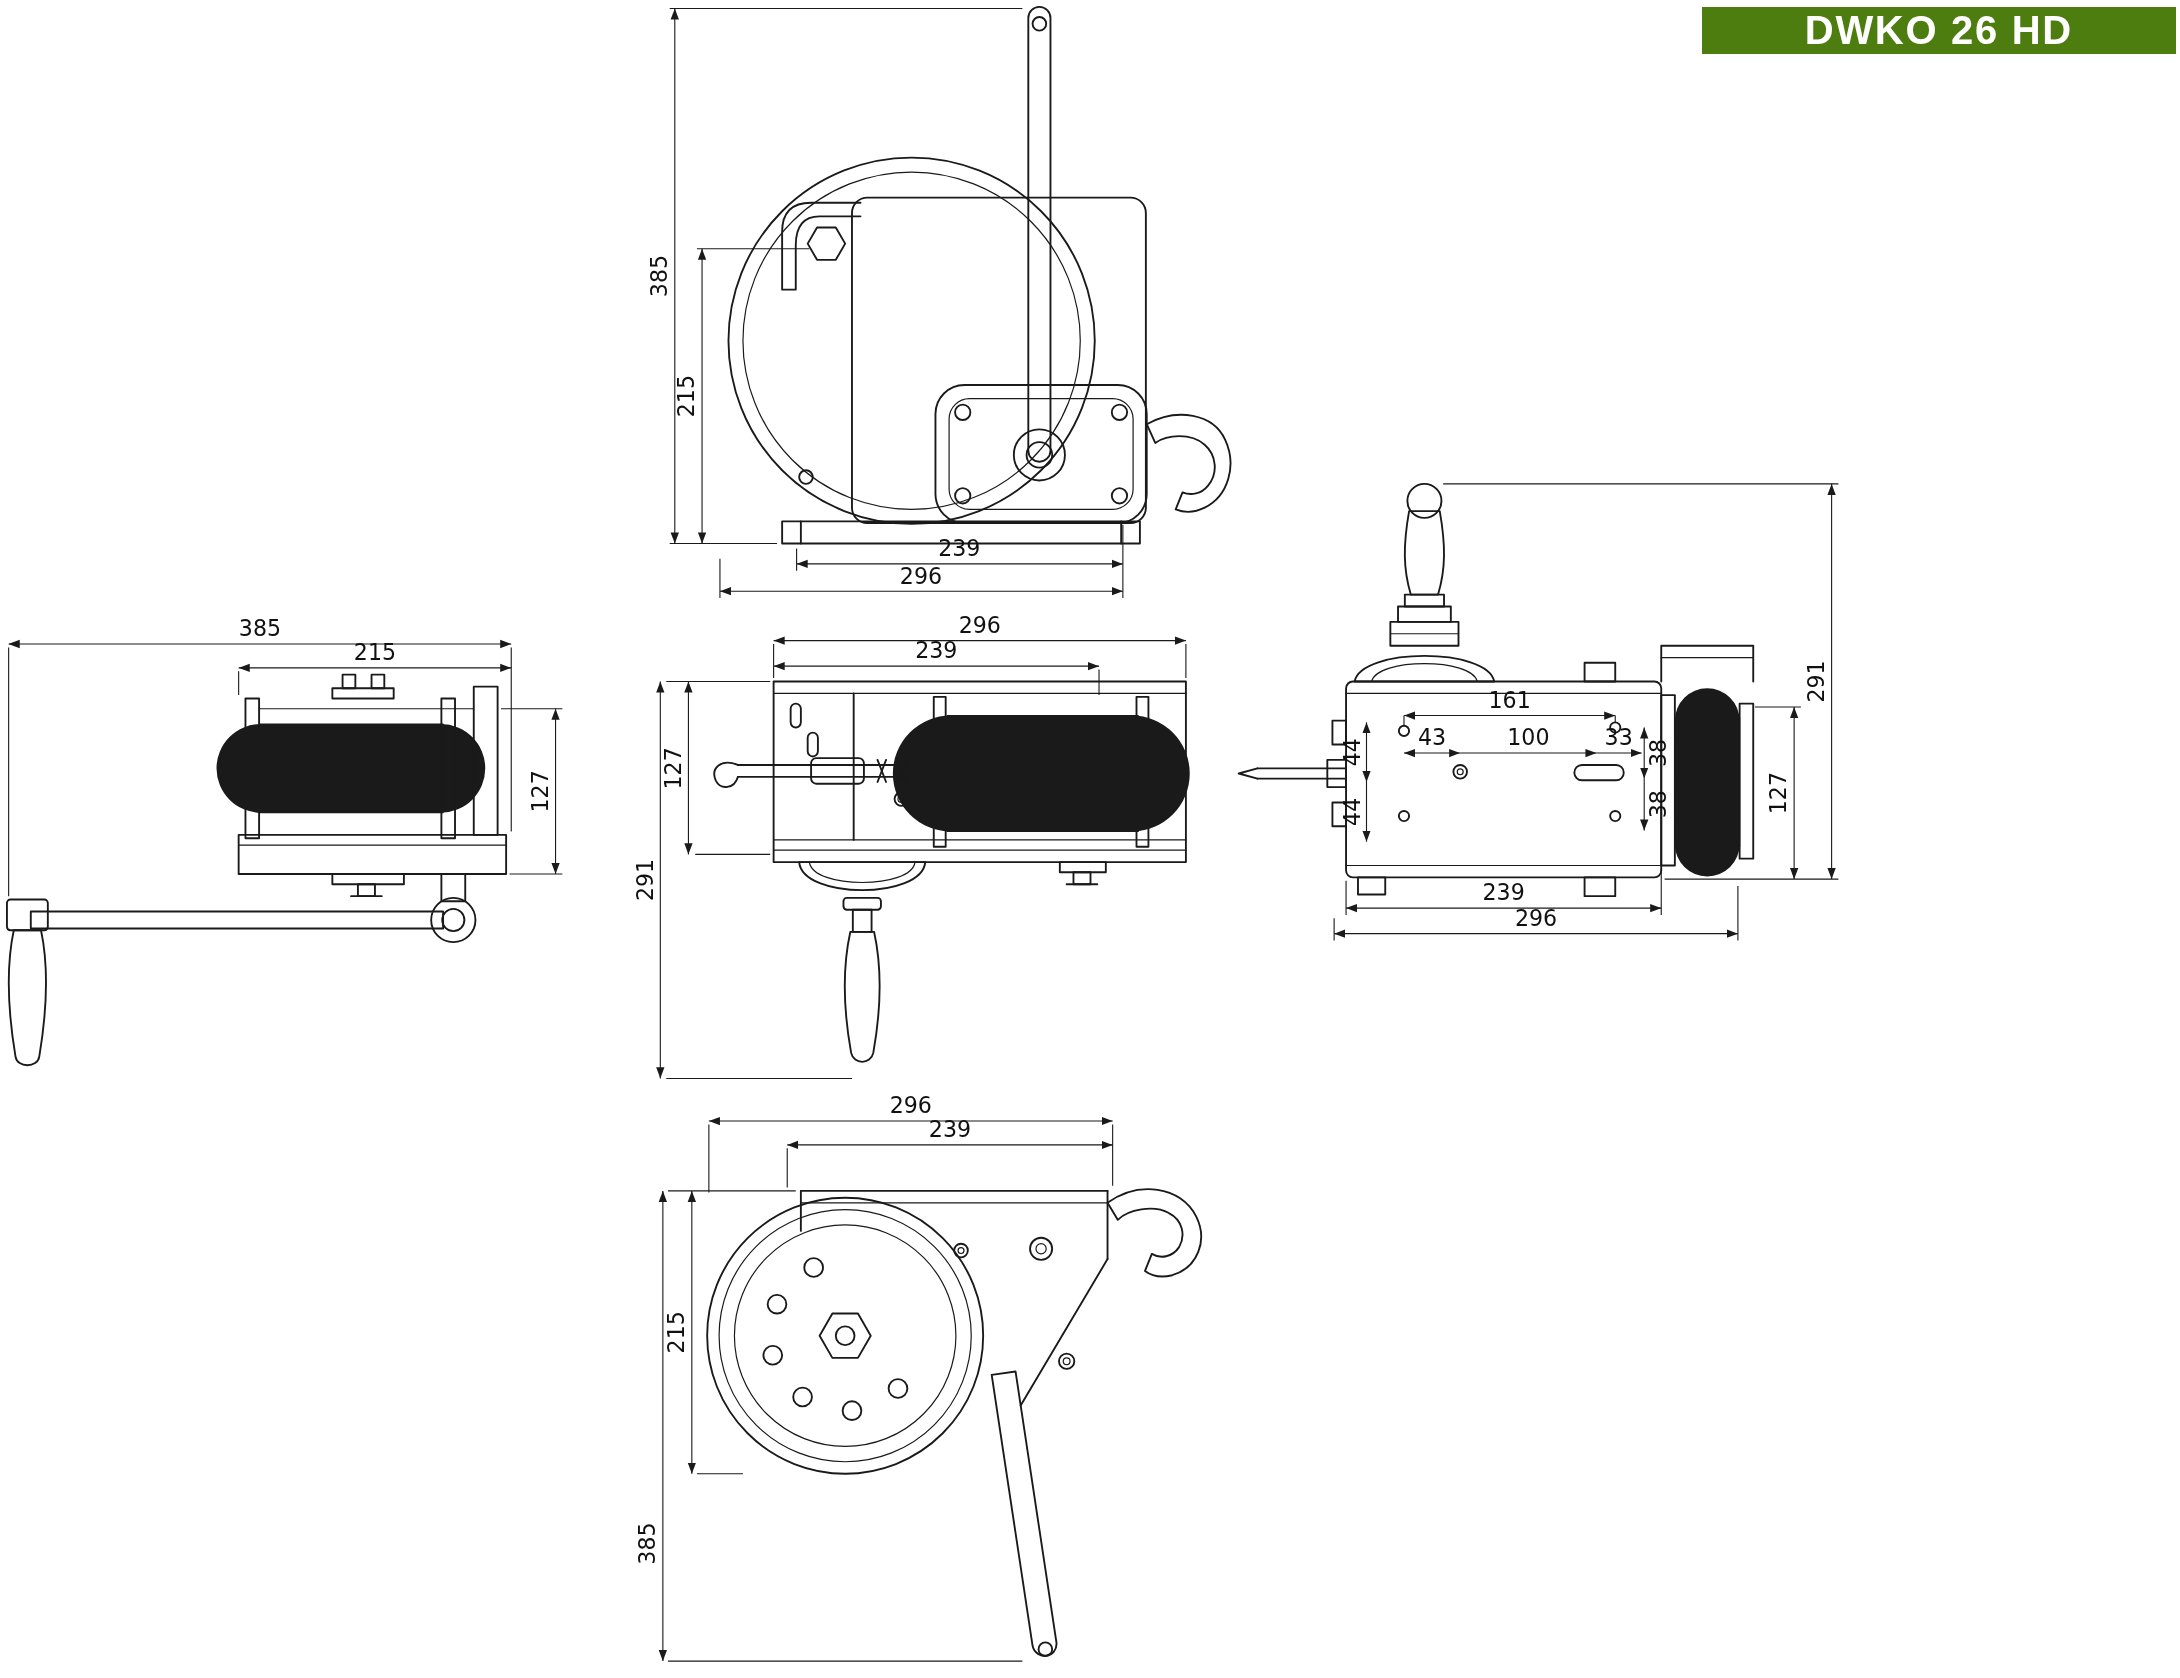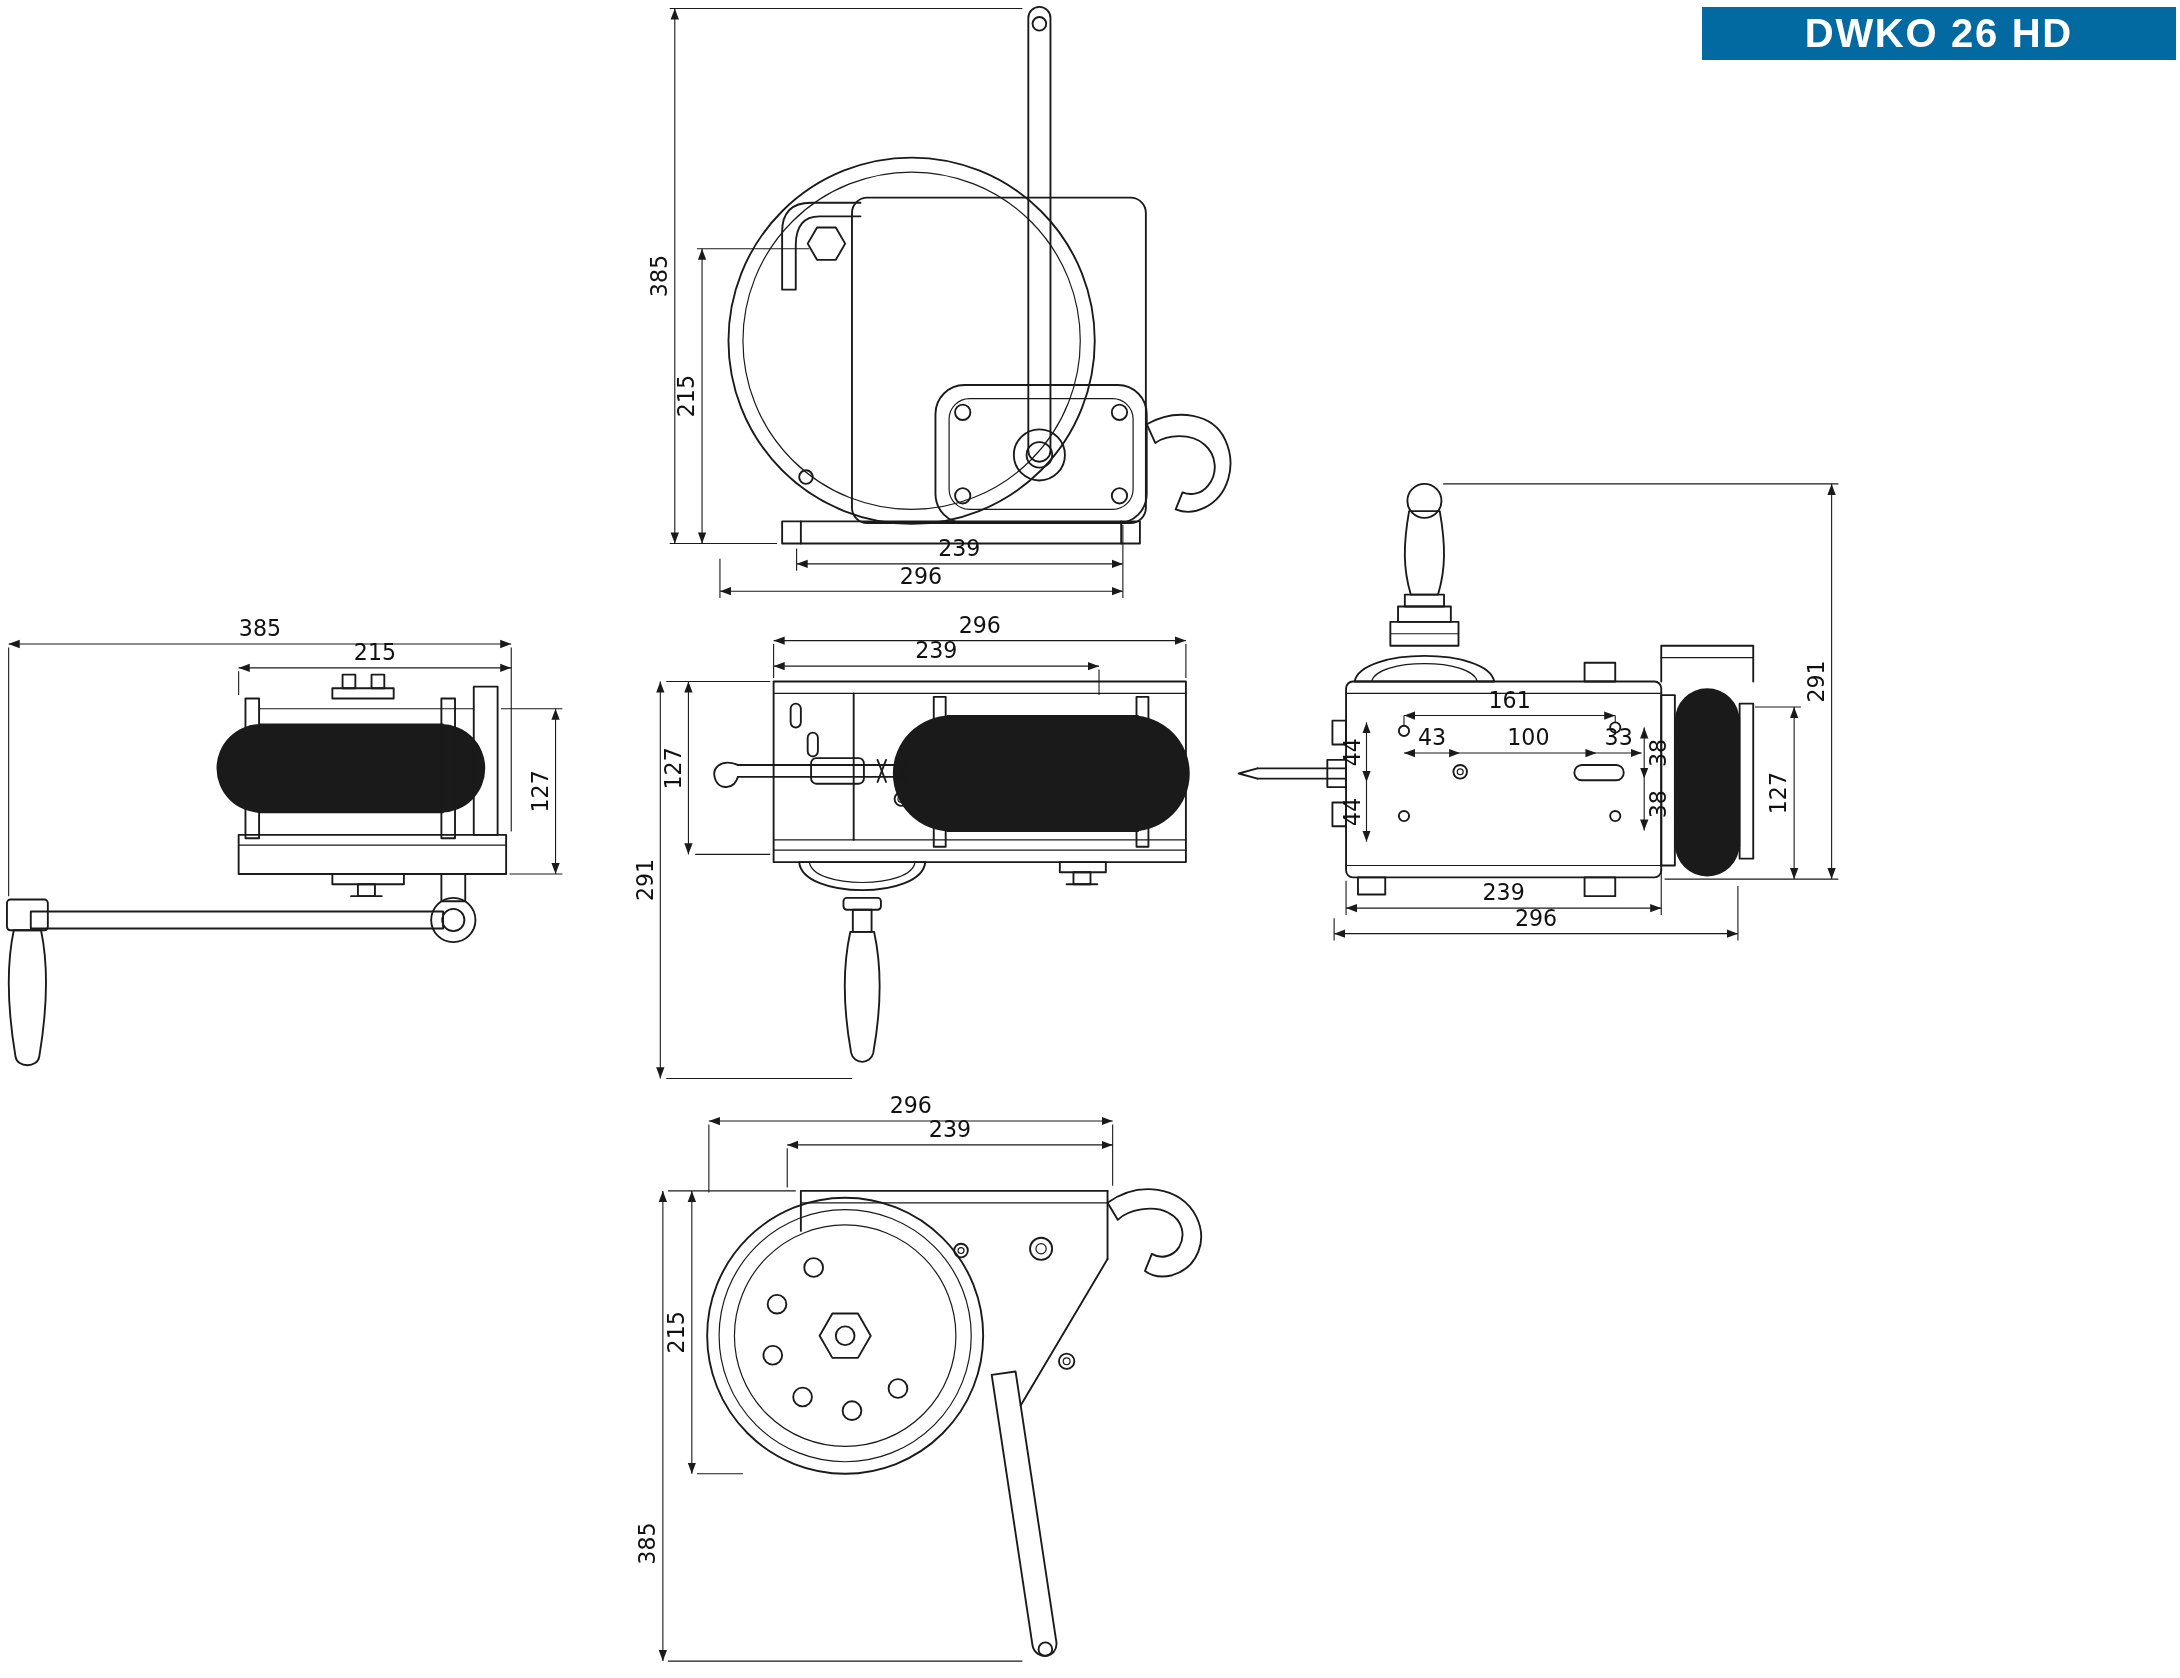--- a/index.html
+++ b/index.html
@@ -1,17 +1,17 @@
 <!DOCTYPE html>
 <html style="font-size:13.6px"><head>
 <meta charset="utf-8">
 <style>
   html,body{margin:0;padding:0;background:#ffffff;}
   body{width:2181px;height:1679px;position:relative;overflow:hidden;font-family:"Liberation Sans",sans-serif;}
-  .badge{position:absolute;top:6.8px;right:5.1px;width:474px;height:53px;background:#0369a1;color:#fff;
+  .badge{position:absolute;top:6.8px;right:5.1px;width:474px;height:47px;background:#4d7c0f;color:#fff;
          display:flex;align-items:center;justify-content:center;font-size:40px;font-weight:700;letter-spacing:1.7px;}
   svg{position:absolute;left:0;top:0;}
   .obj{stroke:#1a1a1a;stroke-width:2.2;fill:none;stroke-linejoin:round;stroke-linecap:round;}
   .thin{stroke-width:1.4;}
   .dim{stroke:#1a1a1a;stroke-width:1.3;fill:none;}
   text.dimtext{font-family:"DejaVu Sans",sans-serif;font-size:26px;fill:#111;stroke:none;}
 </style>
 </head>
 <body>
 

